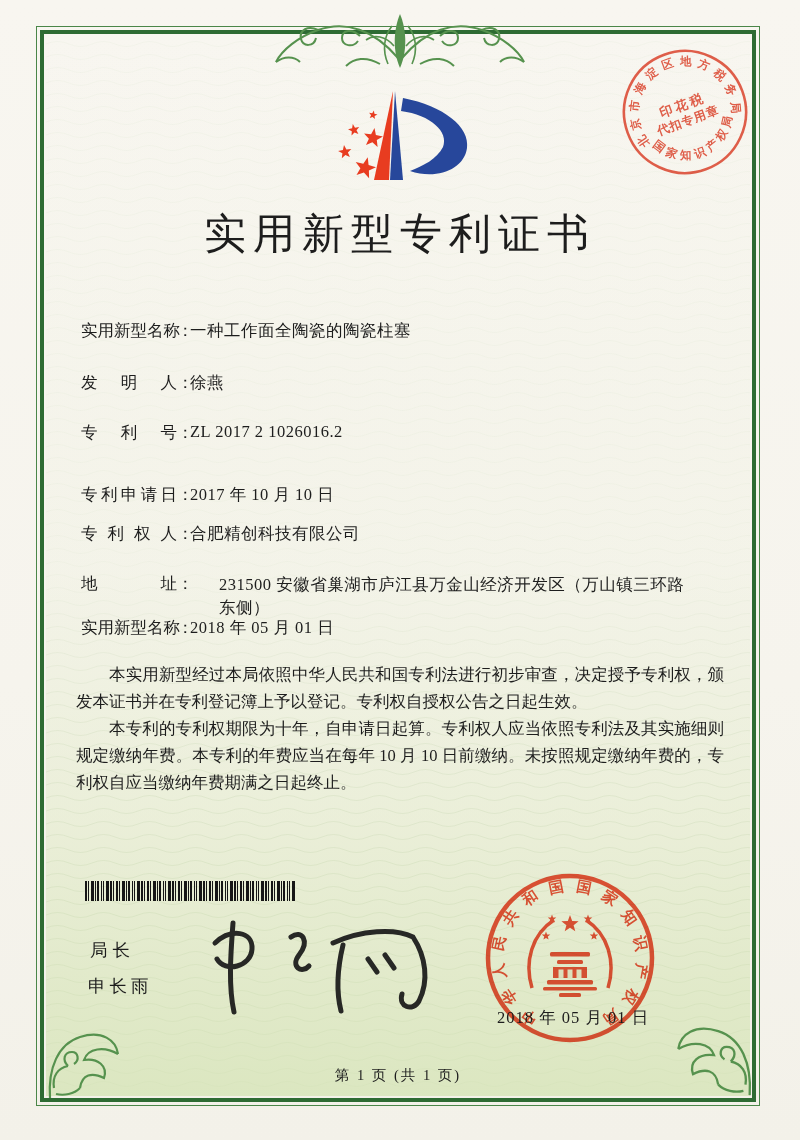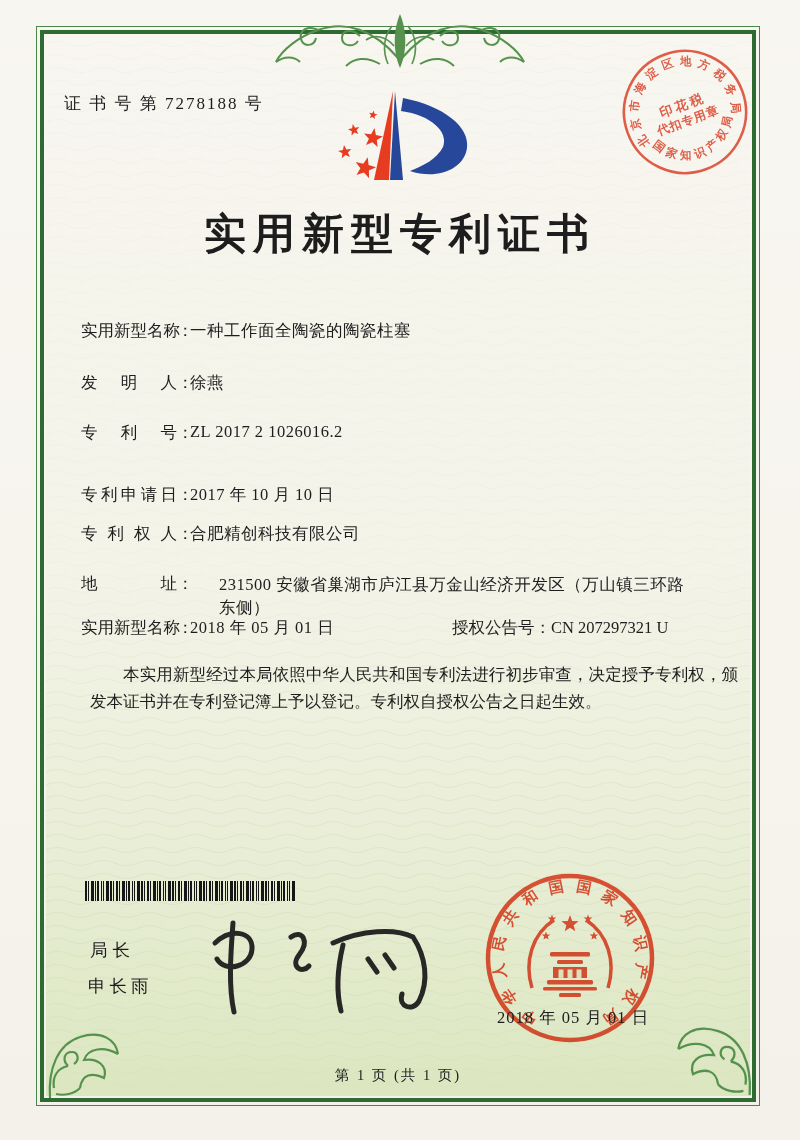--- a/index.html
+++ b/index.html
@@ -14,28 +14,28 @@
     outline:1.5px solid #4a8648; outline-offset:3px;
   }
   .tint{
     position:absolute; left:46px; top:36px; width:704px; height:1060px;
     background:linear-gradient(180deg, rgba(236,241,221,0) 0%, rgba(231,238,211,0.18) 50%,
       rgba(226,235,201,0.55) 74%, rgba(218,230,190,0.95) 100%);
   }
   svg{display:block;}
   .abs{position:absolute;}
   .cert-no{left:64px; top:92px; font-size:17px; letter-spacing:2px;}
-  .title{left:0; top:206px; width:800px; text-align:center; font-size:42px; font-weight:bold; letter-spacing:7px;}
+  .title{left:0; top:206px; width:800px; text-align:center; font-size:42px; font-weight:normal; letter-spacing:7px;}
   .fieldrow{position:absolute; left:81px; font-size:16.5px; white-space:nowrap;}
   .flabel{display:inline-block; width:96px; text-align:justify; text-align-last:justify; vertical-align:top;}
   .fcolon{display:inline-block; width:13px; vertical-align:top;}
   .fvalue{display:inline-block; vertical-align:top; letter-spacing:0.5px;}
   .fvalue.wrap{white-space:normal; width:482px; line-height:23px;margin-left:29px;}
   .fextra{position:absolute; left:371px; top:0; white-space:nowrap;}
-  .paras{left:90px; top:661px; width:648px; font-size:16.5px; line-height:27px; text-align:justify;}
+  .paras{left:76px; top:661px; width:648px; font-size:16.5px; line-height:27px; text-align:justify;}
   .paras p{margin:0; text-indent:2em;}
   .barcode{left:85px; top:881px; width:212px; height:20px;}
   .barcode div{position:absolute; top:0; height:20px; background:#161616;}
   .signer-title{left:90px; top:938px; font-size:17.5px; letter-spacing:5px; font-family:"Liberation Sans","DejaVu Sans",sans-serif;}
   .signer-name{left:88px; top:974px; font-size:17.5px; letter-spacing:4px; font-family:"Liberation Sans","DejaVu Sans",sans-serif;}
   .seal-date{left:497px; top:1007px; font-size:16.5px; letter-spacing:1px; z-index:6;}
   .footer{left:40px; top:1066px; width:716px; text-align:center; font-size:14.5px; letter-spacing:2px;}
   .seal{mix-blend-mode:multiply; opacity:0.9;}
   .ringchar{font-family:"Liberation Serif","DejaVu Serif",serif; font-weight:bold;}
 </style>
@@ -160,21 +160,20 @@
   <svg class="abs" style="left:672px; top:1000px;" width="84" height="102" viewBox="0 0 80 92">
     <g transform="translate(80,0) scale(-1,1)" fill="none" stroke="#56924e" stroke-width="2.2">
       <path d="M6,88 C4,58 14,34 36,27 C58,20 72,30 74,44"></path>
       <path d="M74,44 C60,36 44,38 40,50 C54,48 64,56 60,68 C48,62 38,64 36,78"></path>
       <path d="M10,78 C8,66 14,58 24,56"></path>
       <path d="M24,56 C18,50 20,42 28,42 C34,42 36,50 30,54"></path>
       <path d="M36,78 C30,84 20,86 12,84"></path>
     </g>
   </svg>
 
-  <div class="abs cert-no">证 书 号 第 7278188 号</div>
 
   <svg class="abs" style="left:320px; top:86px;" width="170" height="125" viewBox="0 0 170 125">
     <path d="M83,12 C124,20 150,41 147,62 C144,84 116,94 90,85
              C103,80 117,73 123,61 C129,46 111,29 81,25 Z" fill="#27479b"></path>
     <polygon points="73,5 54,94 69,94" fill="#e83c20"></polygon>
     <polygon points="75,5 70,94 83,94" fill="#27479b"></polygon>
     <g id="logo-stars">
         <polygon points="53.9,24.6 54.4,27.7 57.5,28.5 54.6,29.9 54.9,33.1 52.6,30.9 49.7,32.0 51.1,29.2 49.1,26.8 52.2,27.3" fill="#e83c20"></polygon>
         <polygon points="32.8,38.1 35.0,41.7 39.2,41.0 36.5,44.3 38.4,48.1 34.5,46.5 31.5,49.5 31.8,45.2 28.0,43.3 32.1,42.3" fill="#e83c20"></polygon>
         <polygon points="54.5,42.1 55.9,49.0 62.9,50.4 56.8,53.9 57.6,60.9 52.4,56.2 46.0,59.1 48.9,52.7 44.1,47.5 51.1,48.3" fill="#e83c20"></polygon>
@@ -185,25 +184,26 @@
 
   <div class="abs title">实用新型专利证书</div>
 
   <div id="fields">
       <div class="fieldrow" style="top: 320px;"><span class="flabel">实用新型名称</span><span class="fcolon">：</span><span class="fvalue">一种工作面全陶瓷的陶瓷柱塞</span></div>
       <div class="fieldrow" style="top: 372px;"><span class="flabel">发明人</span><span class="fcolon">：</span><span class="fvalue">徐燕</span></div>
       <div class="fieldrow" style="top: 422px;"><span class="flabel">专利号</span><span class="fcolon">：</span><span class="fvalue">ZL 2017 2 1026016.2</span></div>
       <div class="fieldrow" style="top: 484px;"><span class="flabel">专利申请日</span><span class="fcolon">：</span><span class="fvalue">2017 年 10 月 10 日</span></div>
       <div class="fieldrow" style="top: 523px;"><span class="flabel">专利权人</span><span class="fcolon">：</span><span class="fvalue">合肥精创科技有限公司</span></div>
       <div class="fieldrow" style="top: 573px;"><span class="flabel">地址</span><span class="fcolon">：</span><span class="fvalue wrap">231500 安徽省巢湖市庐江县万金山经济开发区（万山镇三环路东侧）</span></div>
-      <div class="fieldrow" style="top: 617px;"><span class="flabel">实用新型名称</span><span class="fcolon">：</span><span class="fvalue">2018 年 05 月 01 日</span><span class="fextra">授权公告号：CN 207297321 U</span></div>
+      <div class="fieldrow" style="top: 617px;"><span class="flabel">实用新型名称</span><span class="fcolon">：</span><span class="fvalue">2018 年 05 月 01 日</span></div>
     </div>
 
   <div id="paras" class="abs paras">
       <p>本实用新型经过本局依照中华人民共和国专利法进行初步审查，决定授予专利权，颁发本证书并在专利登记簿上予以登记。专利权自授权公告之日起生效。</p>
+      <p>本专利的专利权期限为十年，自申请日起算。专利权人应当依照专利法及其实施细则规定缴纳年费。本专利的年费应当在每年 10 月 10 日前缴纳。未按照规定缴纳年费的，专利权自应当缴纳年费期满之日起终止。</p>
     </div>
 
   <div id="barcode" class="abs barcode">
       <div style="left: 0px; width: 2px;"></div>
       <div style="left: 3px; width: 1px;"></div>
       <div style="left: 6px; width: 3px;"></div>
       <div style="left: 10px; width: 1px;"></div>
       <div style="left: 12px; width: 2px;"></div>
       <div style="left: 16px; width: 1px;"></div>
       <div style="left: 18px; width: 1px;"></div>

